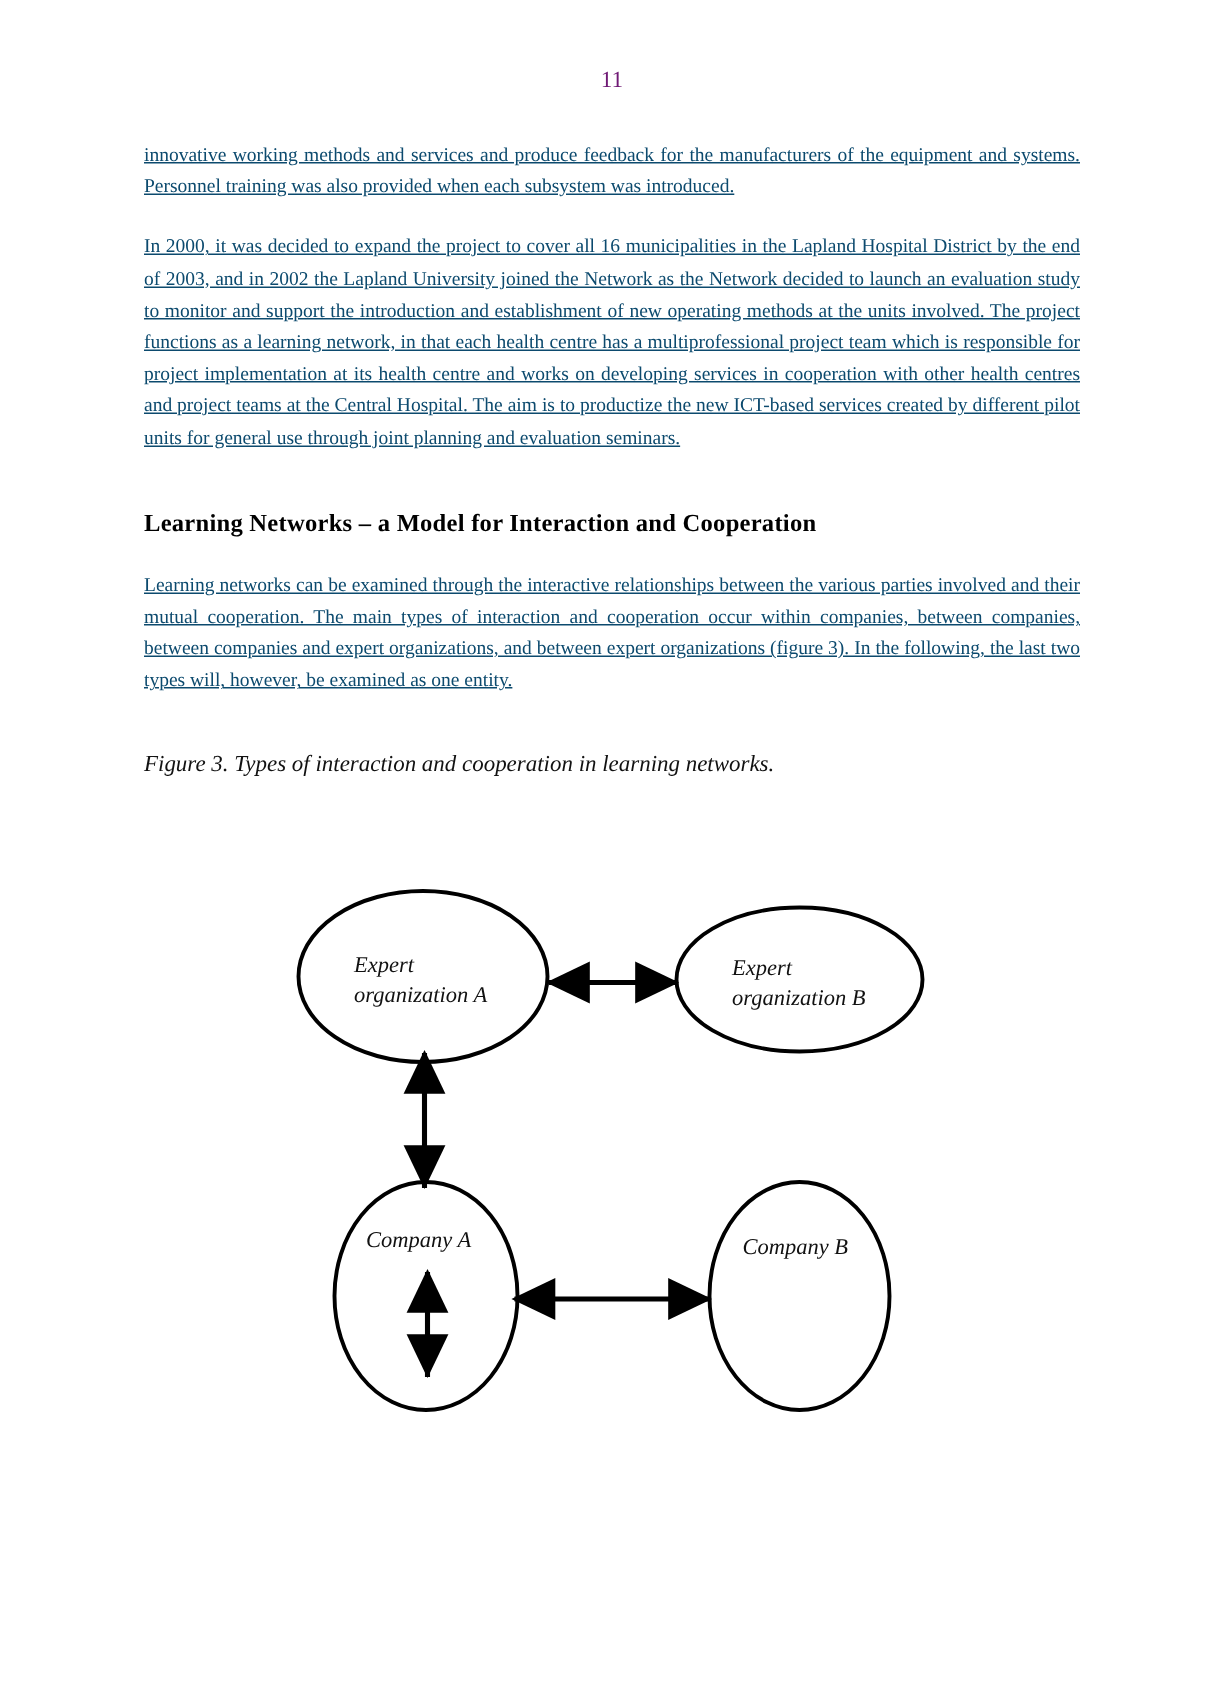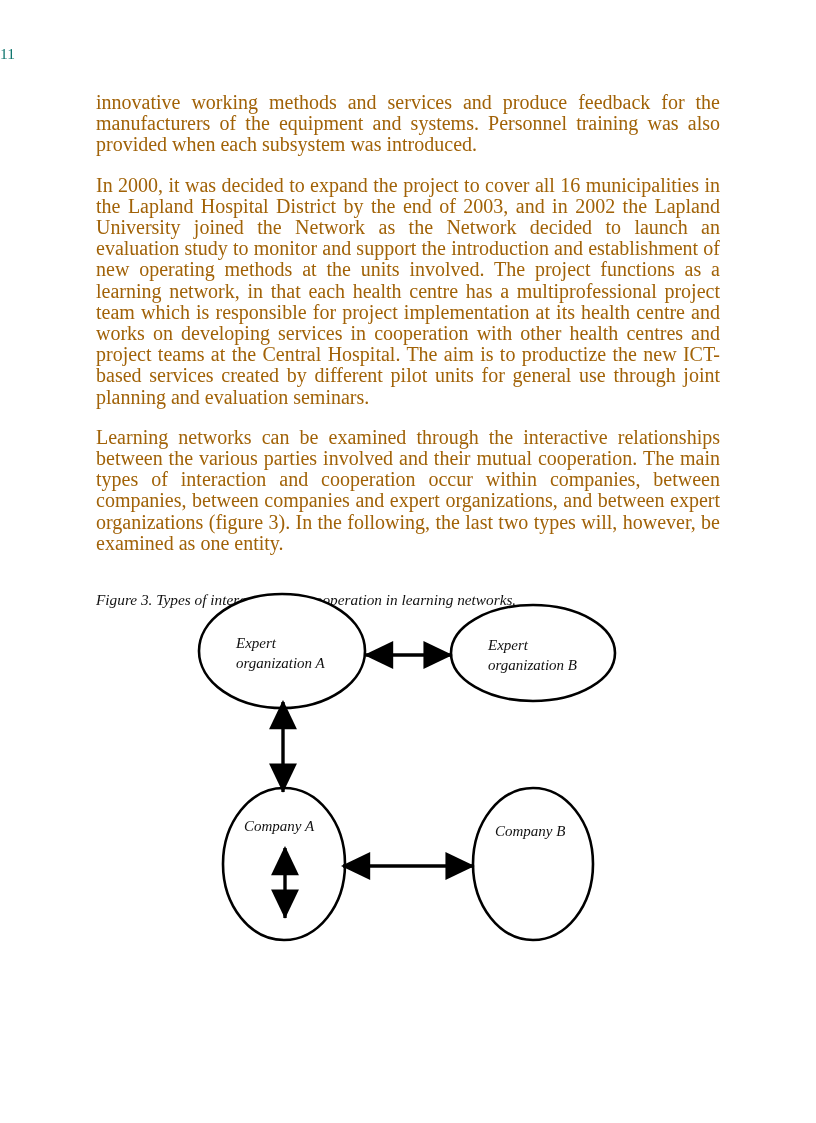--- a/index.html
+++ b/index.html
@@ -15,38 +15,40 @@
     background: #ffffff;
     overflow: hidden;
     font-family: "Liberation Serif", "DejaVu Serif", serif;
     color: #0d0d0d;
   }
   .page-number {
     position: absolute;
     top: 46px;
     left: 0;
     width: 816px;
+    text-align: center;
     font-size: 15.5px;
     line-height: 1;
-    color: #0f766e;
+    color: #701a75;
   }
   .content {
     position: absolute;
     left: 96px;
     top: 92px;
     width: 624px;
   }
   p.body-text {
     margin: 0 0 19px 0;
-    font-size: 20px;
+    font-size: 13px;
     line-height: 21.2px;
     text-align: justify;
     text-justify: inter-word;
-    color: #a16207;
+    color: #0c4a6e;
     hyphens: none;
+    text-decoration: underline;
   }
   p.body-text:last-child { margin-bottom: 0; }
 
   h2.section-heading {
     margin: 36px 0 20px 0;
     font-size: 16.4px;
     line-height: 21px;
     font-weight: bold;
     text-align: left;
     color: #000000;
@@ -81,20 +83,21 @@
 <div class="page">
 
   <div class="page-number">11</div>
 
   <div class="content">
 
     <p class="body-text">innovative working methods and services and produce feedback for the manufacturers of the equipment and systems. Personnel training was also provided when each subsystem was introduced.</p>
 
     <p class="body-text">In 2000, it was decided to expand the project to cover all 16 municipalities in the Lapland Hospital District by the end of 2003, and in 2002 the Lapland University joined the Network as the Network decided to launch an evaluation study to monitor and support the introduction and establishment of new operating methods at the units involved. The project functions as a learning network, in that each health centre has a multiprofessional project team which is responsible for project implementation at its health centre and works on developing services in cooperation with other health centres and project teams at the Central Hospital. The aim is to productize the new ICT-based services created by different pilot units for general use through joint planning and evaluation seminars.</p>
 
+    <h2 class="section-heading">Learning Networks – a Model for Interaction and Cooperation</h2>
 
     <p class="body-text">Learning networks can be examined through the interactive relationships between the various parties involved and their mutual cooperation. The main types of interaction and cooperation occur within companies, between companies, between companies and expert organizations, and between expert organizations (figure 3). In the following, the last two types will, however, be examined as one entity.</p>
 
     <p class="figure-caption">Figure 3. Types of interaction and cooperation in learning networks.</p>
 
   </div>
 
   <div class="figure-wrap">
     <svg width="450" height="380" viewBox="0 0 450 380" xmlns="http://www.w3.org/2000/svg">
       <defs>

